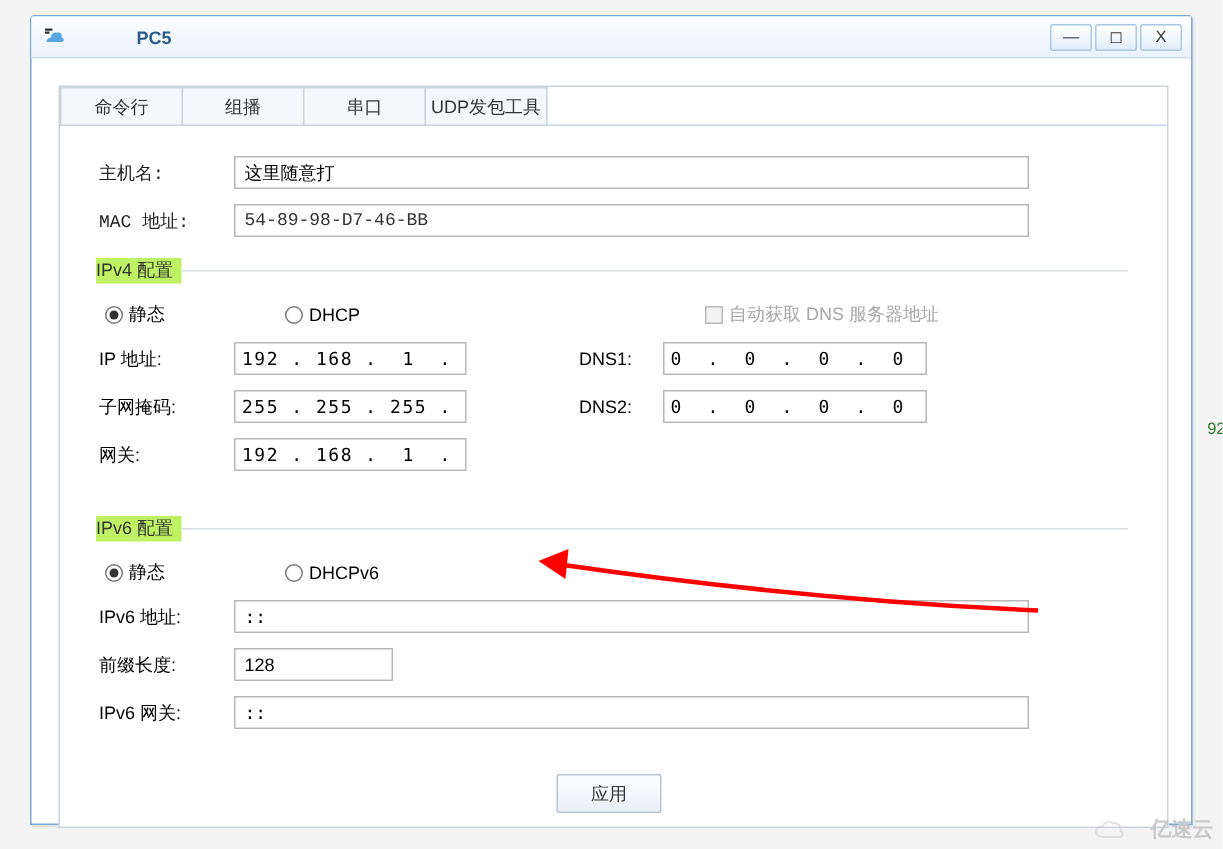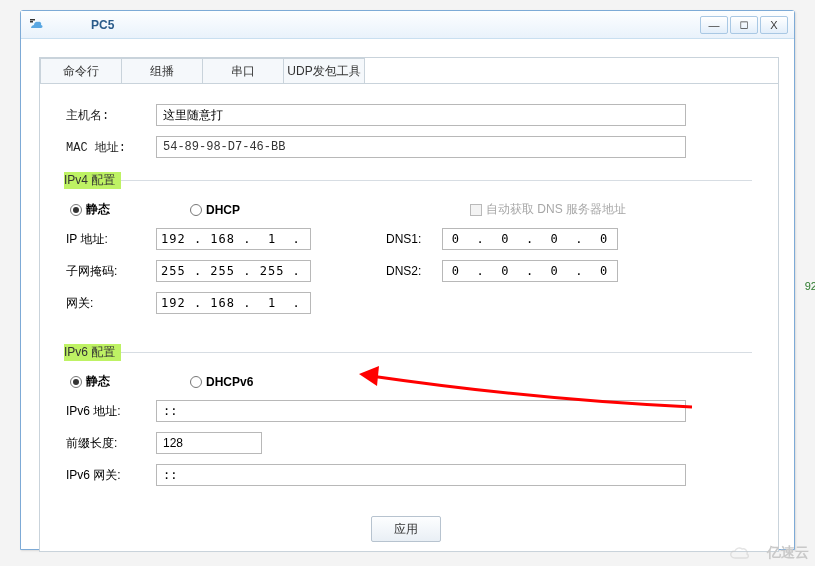--- a/index.html
+++ b/index.html
@@ -81,30 +81,30 @@
     padding: 12px 0 6px 0;
     position:relative;
   }
   fieldset.group > legend {
     font-size:12px; color:#333;
     padding: 0 6px 0 0;
     margin-left: -2px;
     background:#bef264;
   }
   .radio-row { display:flex; align-items:center; gap:80px; margin-bottom:10px; padding-left:4px;}
-  .radio-item { display:flex; align-items:center; gap:4px;font-weight:bold;}
+  .radio-item { display:flex; align-items:center; gap:4px;}
   .radio-dot { width:12px;height:12px;border:1px solid #777;border-radius:50%;display:inline-flex;align-items:center;justify-content:center;background:#fff;}
   .radio-dot.checked::after{content:"";width:6px;height:6px;border-radius:50%;background:#333;}
   .chkbox { width:12px;height:12px;border:1px solid #b9b9b9;background:#f3f3f3;display:inline-block;margin-right:4px;}
   .chk-label{ color:#a7a7a7; display:flex;align-items:center; margin-left: 150px;}
   .grid-two { display:grid; grid-template-columns: 310px 1fr; column-gap: 10px; }
   .field { display:flex; align-items:center; margin-bottom:10px;}
   .field .flbl { width: 90px;}
   .ip-input { width:155px; height:22px; border:1px solid #b8b8b8; text-align:center; font-family:monospace; letter-spacing:1px; font-size:12px; padding:0 4px;}
-  .dns-input { width:176px; height:22px; border:1px solid #b8b8b8; text-align:center; font-family:monospace; letter-spacing:1px; font-size:12px; padding:5px 4px;}
+  .dns-input { width:176px; height:22px; border:1px solid #b8b8b8; text-align:left; font-family:monospace; letter-spacing:1px; font-size:12px; padding:5px 4px;}
   .dns-lbl { width:56px; }
   .ipv6-input { width:530px; height:22px; border:1px solid #b8b8b8; padding:0 6px; font-family:monospace; font-size:12px;}
   .prefix-input { width:106px; height:22px; border:1px solid #b8b8b8; padding:0 6px; font-size:12px;}
   .apply-row { display:flex; justify-content:center; margin-top:14px; padding-right:6px;}
   .apply-btn { width:70px;height:26px;border:1px solid #b7c3cf;background:linear-gradient(#fdfeff,#e9eff5);border-radius:2px;display:flex;align-items:center;justify-content:center;color:#333;}
   .arrow {
     position:absolute;
     left:317px; top:278px;
     width:340px; height:50px;
     pointer-events:none;

